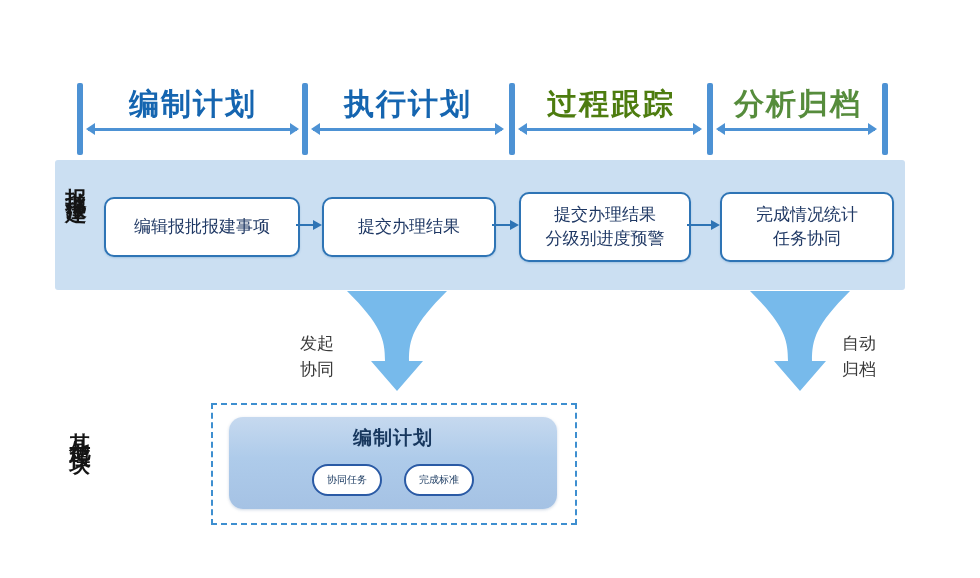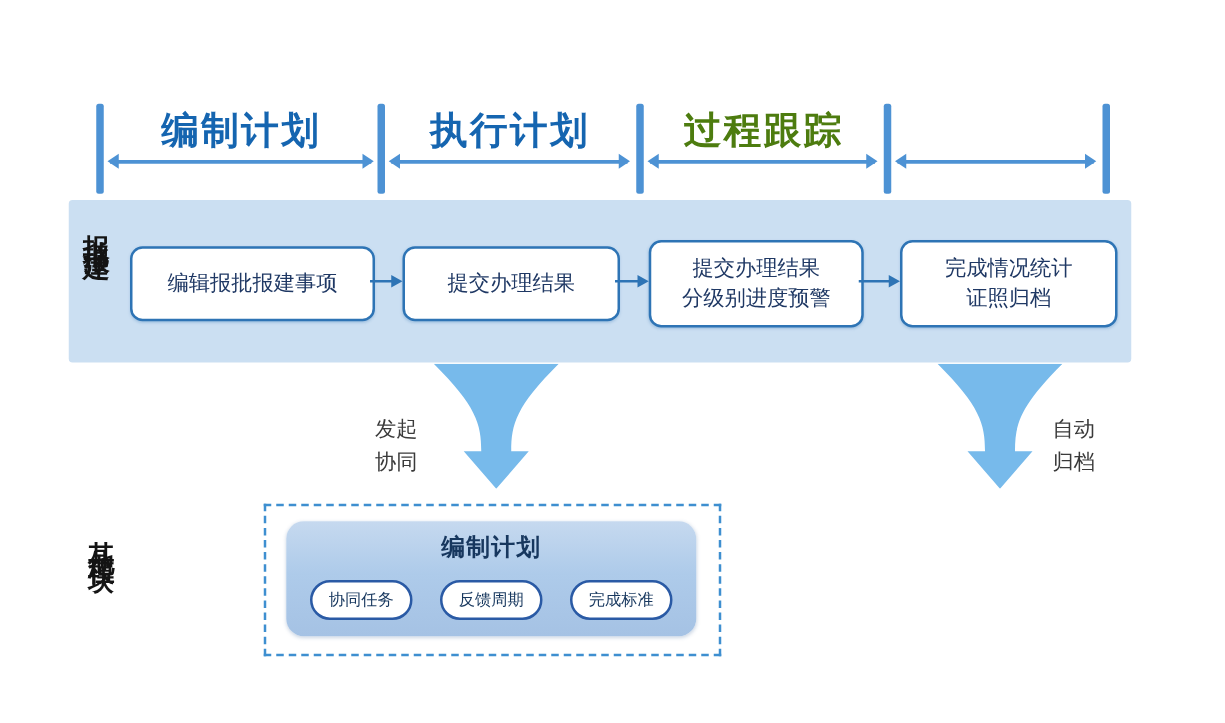--- a/index.html
+++ b/index.html
@@ -50,21 +50,21 @@
     background:linear-gradient(180deg,#C6D9EF 0%,#AECBEA 45%,#A5C2E4 100%);
     box-shadow:0 1px 3px rgba(60,100,150,.25);
   }
   .panel-title{margin-top:8px;text-align:center;font-size:19px;font-weight:bold;color:#17375E;letter-spacing:1px;}
   .pill-row{display:flex;justify-content:center;margin-top:13px;}
   .pill{
     height:28px;background:#ffffff;border:2px solid #2A5AA5;border-radius:16px;
     display:flex;align-items:center;justify-content:center;
     color:#17375E;white-space:nowrap;
   }
-  .pill-row.left .pill{font-size:13px;padding:0 13px;margin:0 11px;font-family:Liberation Serif, serif;}
+  .pill-row.left .pill{font-size:10px;padding:0 13px;margin:0 11px;font-family:Liberation Serif, serif;}
   .pill-row.right .pill{font-size:14px;padding:0 9px;margin:0 6px;}
 </style>
 </head>
 <body>
 
 <div class="canvas">
 
   <div class="tick" style="left:77px"></div>
   <div class="tick" style="left:302px"></div>
   <div class="tick" style="left:509px"></div>
@@ -83,30 +83,31 @@
   <div class="ah left" style="left:518px"></div>
   <div class="ah right" style="left:693px"></div>
 
   <div class="seg-line" style="left:718px;width:157px"></div>
   <div class="ah left" style="left:716px"></div>
   <div class="ah right" style="left:868px"></div>
 
   <div class="stage-label stage-2" style="left:318px">执行计划</div>
   <div class="stage-label stage-1" style="left:103px">编制计划</div>
   <div class="stage-label stage-3" style="left:521px">过程跟踪</div>
+  <div class="stage-label stage-4" style="left:708px">分析归档</div>
 
   <div class="band"></div>
   <div class="vlabel band-vlabel">报批报建</div>
 
   <div class="pbox" style="left:104px;top:197px;width:192px;height:56px">编辑报批报建事项</div>
   <div class="pbox" style="left:322px;top:197px;width:170px;height:56px">提交办理结果</div>
   <div class="pbox" style="left:519px;top:192px;width:168px;height:66px">提交办理结果
 分级别进度预警</div>
   <div class="pbox" style="left:720px;top:192px;width:170px;height:66px">完成情况统计
-证照归档</div>
+任务协同</div>
 
   <div class="conn-line" style="left:296px;width:18px"></div>
   <div class="conn-head" style="left:313px"></div>
   <div class="conn-line" style="left:492px;width:19px"></div>
   <div class="conn-head" style="left:510px"></div>
   <div class="conn-line" style="left:687px;width:25px"></div>
   <div class="conn-head" style="left:711px"></div>
 
   <svg class="funnel" style="left:345px;top:291px" viewBox="0 0 104 100">
     <path d="M2,0 C36,34 40,48 40,70 L26,70 L52,100 L78,70 L64,70 C64,48 68,34 102,0 Z" fill="#77BAEB"></path>
@@ -118,21 +119,20 @@
   <div class="flow-label" style="left:294px">发起
 协同</div>
   <div class="flow-label" style="left:836px">自动
 归档</div>
 
   <div class="dashed-box" style="left:211px;width:362px">
     <div class="panel" style="left:16px;top:12px;width:328px;height:92px">
       <div class="panel-title">编制计划</div>
       <div class="pill-row left">
         <div class="pill">协同任务</div>
-        <div class="pill">反馈周期</div>
         <div class="pill">完成标准</div>
       </div>
     </div>
   </div>
 
 
   <div class="vlabel other-vlabel">其他模块</div>
 
 </div>
 

